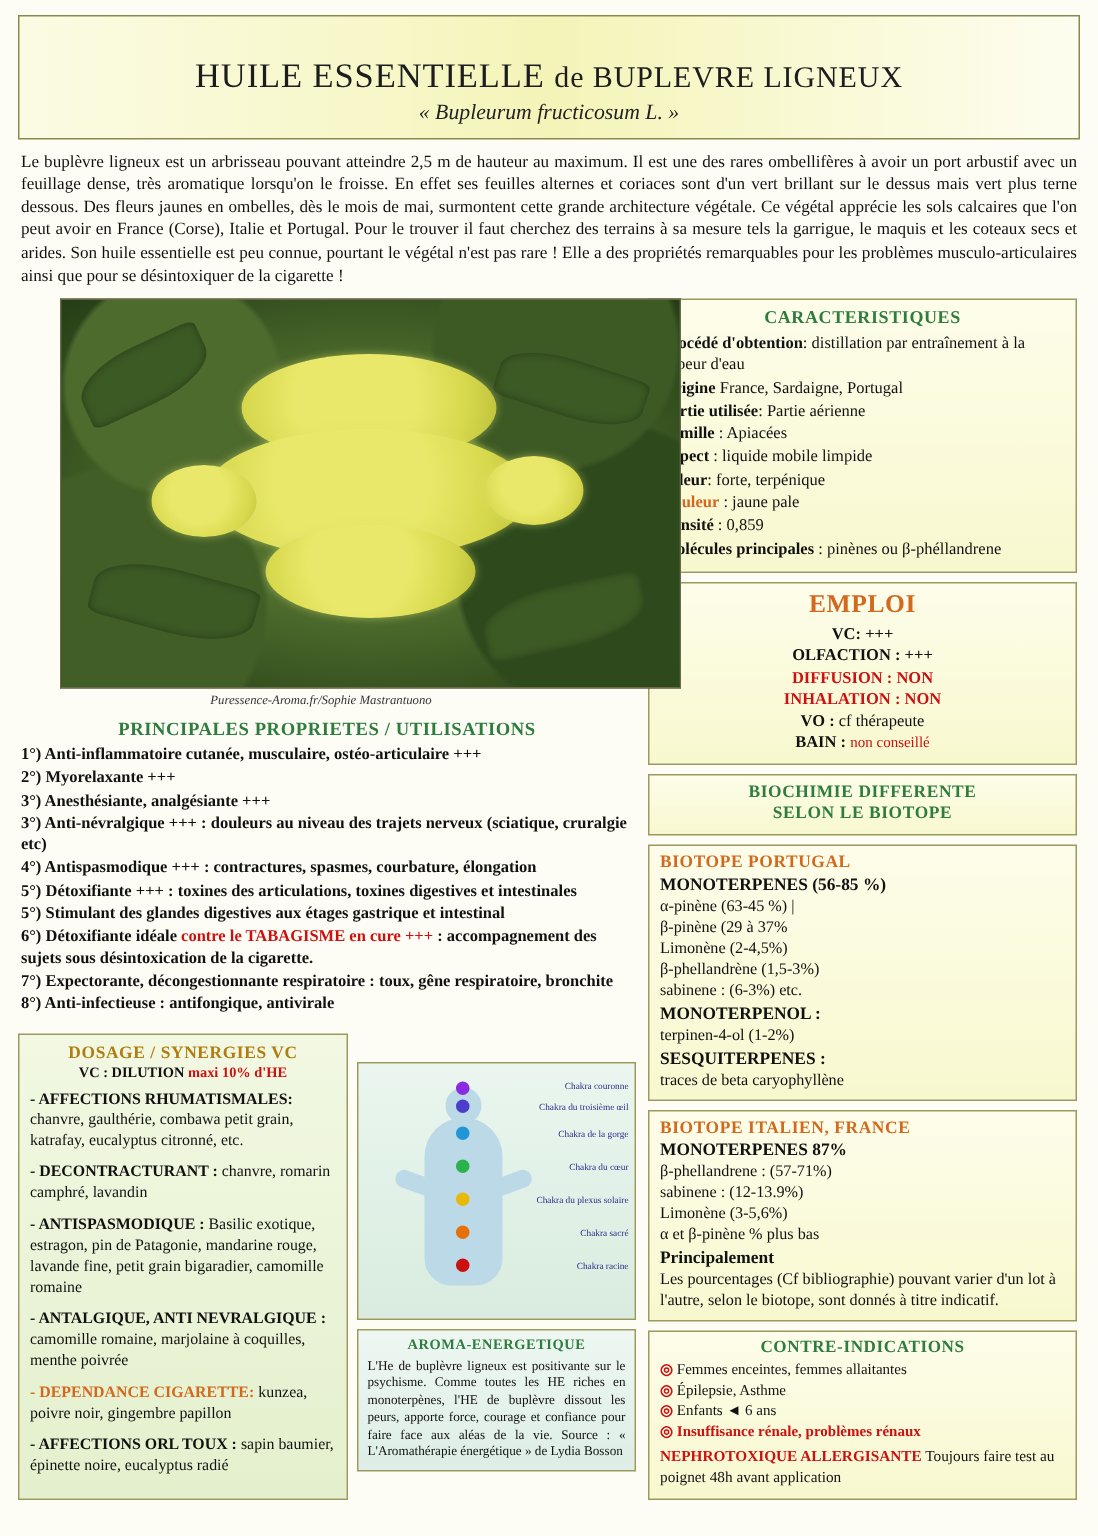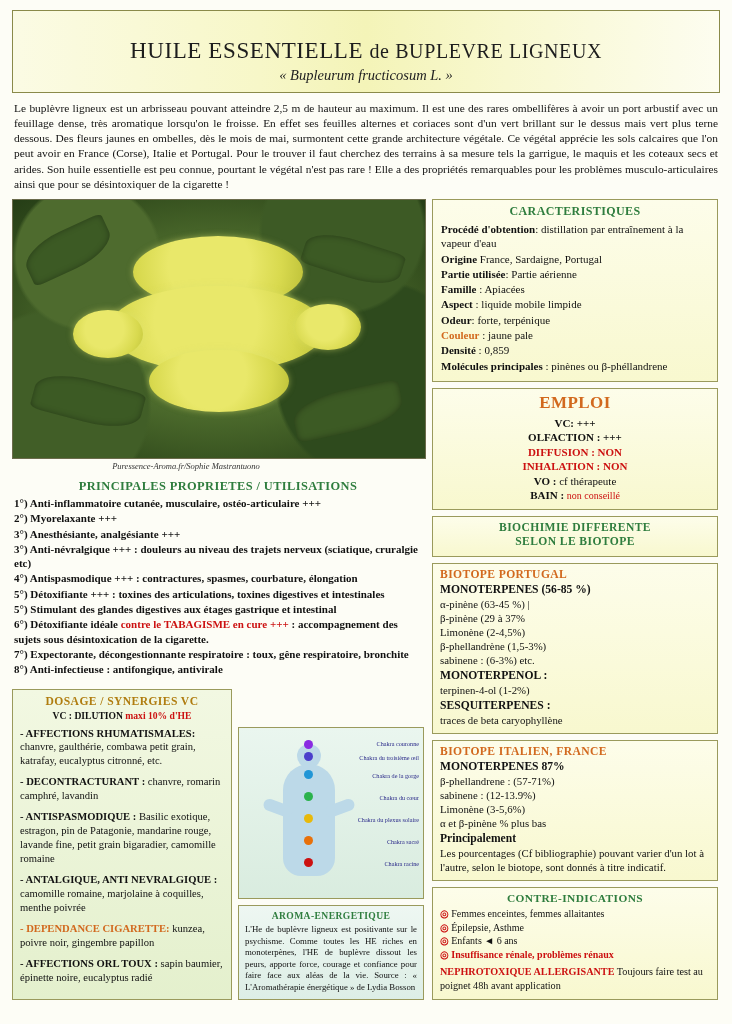--- a/index.html
+++ b/index.html
@@ -43,21 +43,21 @@
     line-height:1.33;
     text-align:justify;
     margin:8px 2px 7px 2px;
   }
   
   .cols { display:flex; gap:8px; align-items:flex-start; }
   .col-left { width:412px; }
   .col-right { width:286px; }
 
   
-  .photo-wrap { width:348px; }
+  .photo-wrap { width:348px;margin-left:28px; }
   .photo {
     width:412px; height:258px;
     border:1px solid #6b6b4b;
     position:relative;
     overflow:hidden;
     background:#2f4a22;
   }
   .leafbg {
     position:absolute; inset:0;
     background:
@@ -226,21 +226,21 @@
           <li>5°) Détoxifiante +++ : toxines des articulations, toxines digestives et intestinales</li>
           <li>5°) Stimulant des glandes digestives aux étages gastrique et intestinal</li>
           <li>
             <span>6°) Détoxifiante idéale </span><span class="red">contre le TABAGISME en cure +++</span><span> : accompagnement des sujets sous désintoxication de la cigarette.</span>
           </li>
           <li>7°) Expectorante, décongestionnante respiratoire : toux, gêne respiratoire, bronchite</li>
           <li>8°) Anti-infectieuse : antifongique, antivirale</li>
         </ul>
       </div>
 
-      <div style="display:flex; align-items:flex-end;">
+      <div style="display:flex; align-items:center;">
         <div class="box box-green dosage">
           <div class="bh">DOSAGE / SYNERGIES VC</div>
           <div class="sub">
             <b>VC : DILUTION </b><span class="pct">maxi 10% d'HE</span>
           </div>
           <p><b>- AFFECTIONS RHUMATISMALES:</b><span> chanvre, gaulthérie, combawa petit grain, katrafay, eucalyptus citronné, etc.</span></p>
           <p><b>- DECONTRACTURANT :</b><span> chanvre, romarin camphré, lavandin</span></p>
           <p><b>- ANTISPASMODIQUE :</b><span> Basilic exotique, estragon, pin de Patagonie, mandarine rouge, lavande fine, petit grain bigaradier, camomille romaine</span></p>
           <p><b>- ANTALGIQUE, ANTI NEVRALGIQUE :</b><span> camomille romaine, marjolaine à coquilles, menthe poivrée</span></p>
           <p><span class="orange">- DEPENDANCE CIGARETTE:</span><span> kunzea, poivre noir, gingembre papillon</span></p>

